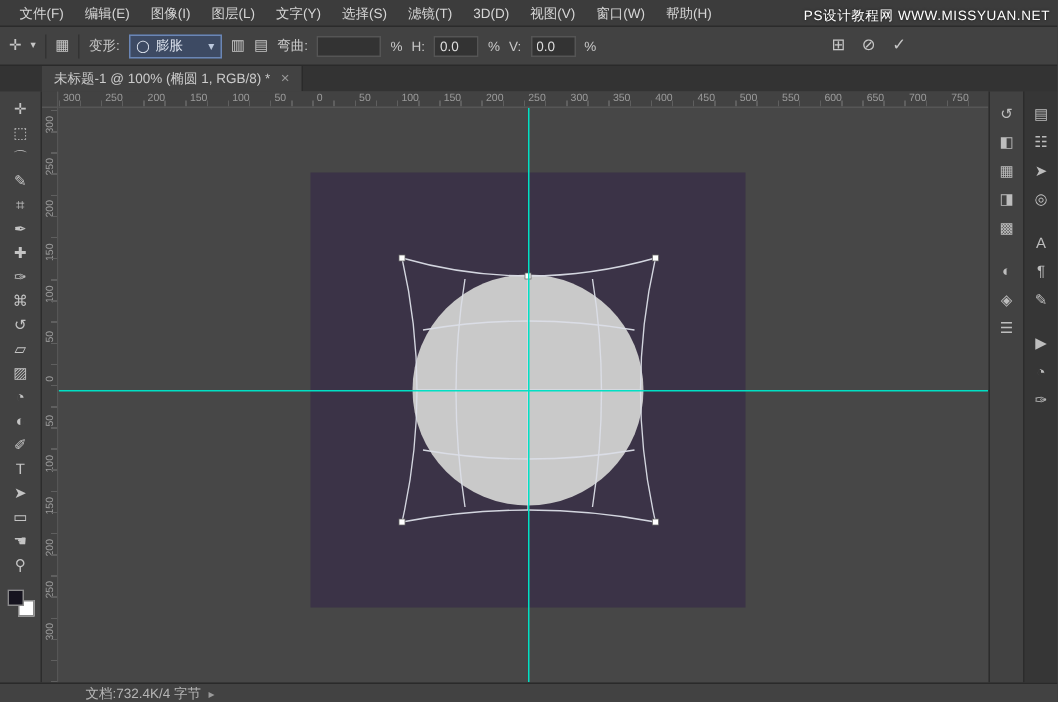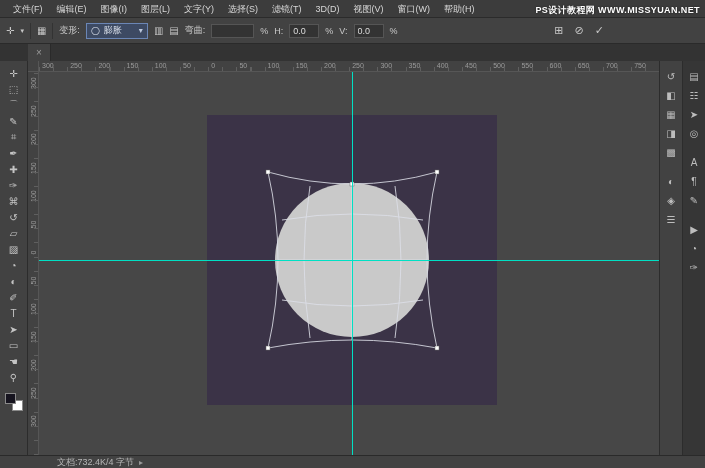--- a/index.html
+++ b/index.html
@@ -5,21 +5,21 @@
   *{margin:0;padding:0;box-sizing:border-box;}
   html,body{width:705px;height:468px;}
   body{
     position:relative;overflow:hidden;background:#383838;
     font-family:"Liberation Sans","DejaVu Sans",sans-serif;color:#ddd;
   }
   
   .menubar{position:absolute;top:0;left:0;right:0;height:18px;background:#3c3c3c;
     border-bottom:1px solid #2b2b2b;display:flex;align-items:center;padding-left:6px;}
   .menu-item{font-size:9px;color:#d6d6d6;padding:0 7px;line-height:18px;white-space:nowrap;}
-  .watermark{position:absolute;right:5px;top:4px;font-size:9px;font-weight:bold;color:#ffffff;
+  .watermark{position:absolute;right:5px;top:4px;font-size:9px;font-weight:normal;color:#ffffff;
     letter-spacing:.4px;text-shadow:0 0 2px rgba(0,0,0,.6);white-space:nowrap;}
   
   .optionsbar{position:absolute;top:18px;left:0;right:0;height:26px;background:#424242;
     border-bottom:1px solid #2a2a2a;display:flex;align-items:center;gap:6px;
     padding:0 6px;font-size:9px;color:#c9c9c9;}
   .opt-icon{font-size:10px;color:#c6c6c6;line-height:1;}
   .sep{width:1px;height:16px;background:#333;}
   .warp-select{display:flex;align-items:center;gap:4px;height:16px;padding:0 4px;
     background:#3d4a63;border:1px solid #6b86b5;color:#e2e8f2;min-width:62px;}
   .warp-select .arrow{margin-left:auto;font-size:8px;color:#bcc8dd;}
@@ -118,20 +118,21 @@
   <span>%</span>
   <div class="opt-right">
     <span class="opt-icon">⊞</span>
     <span class="opt-icon">⊘</span>
     <span class="opt-icon">✓</span>
   </div>
 </div>
 
 <div class="tabbar">
   <div class="doc-tab">
+    <span>未标题-1 @ 100% (椭圆 1, RGB/8) *</span>
     <span class="tab-close">×</span>
   </div>
 </div>
 
 <div class="toolcol">
   <div style="display:flex;flex-direction:column;align-items:center;">
       <div class="tool">✛</div>
       <div class="tool">⬚</div>
       <div class="tool">⌒</div>
       <div class="tool">✎</div>

